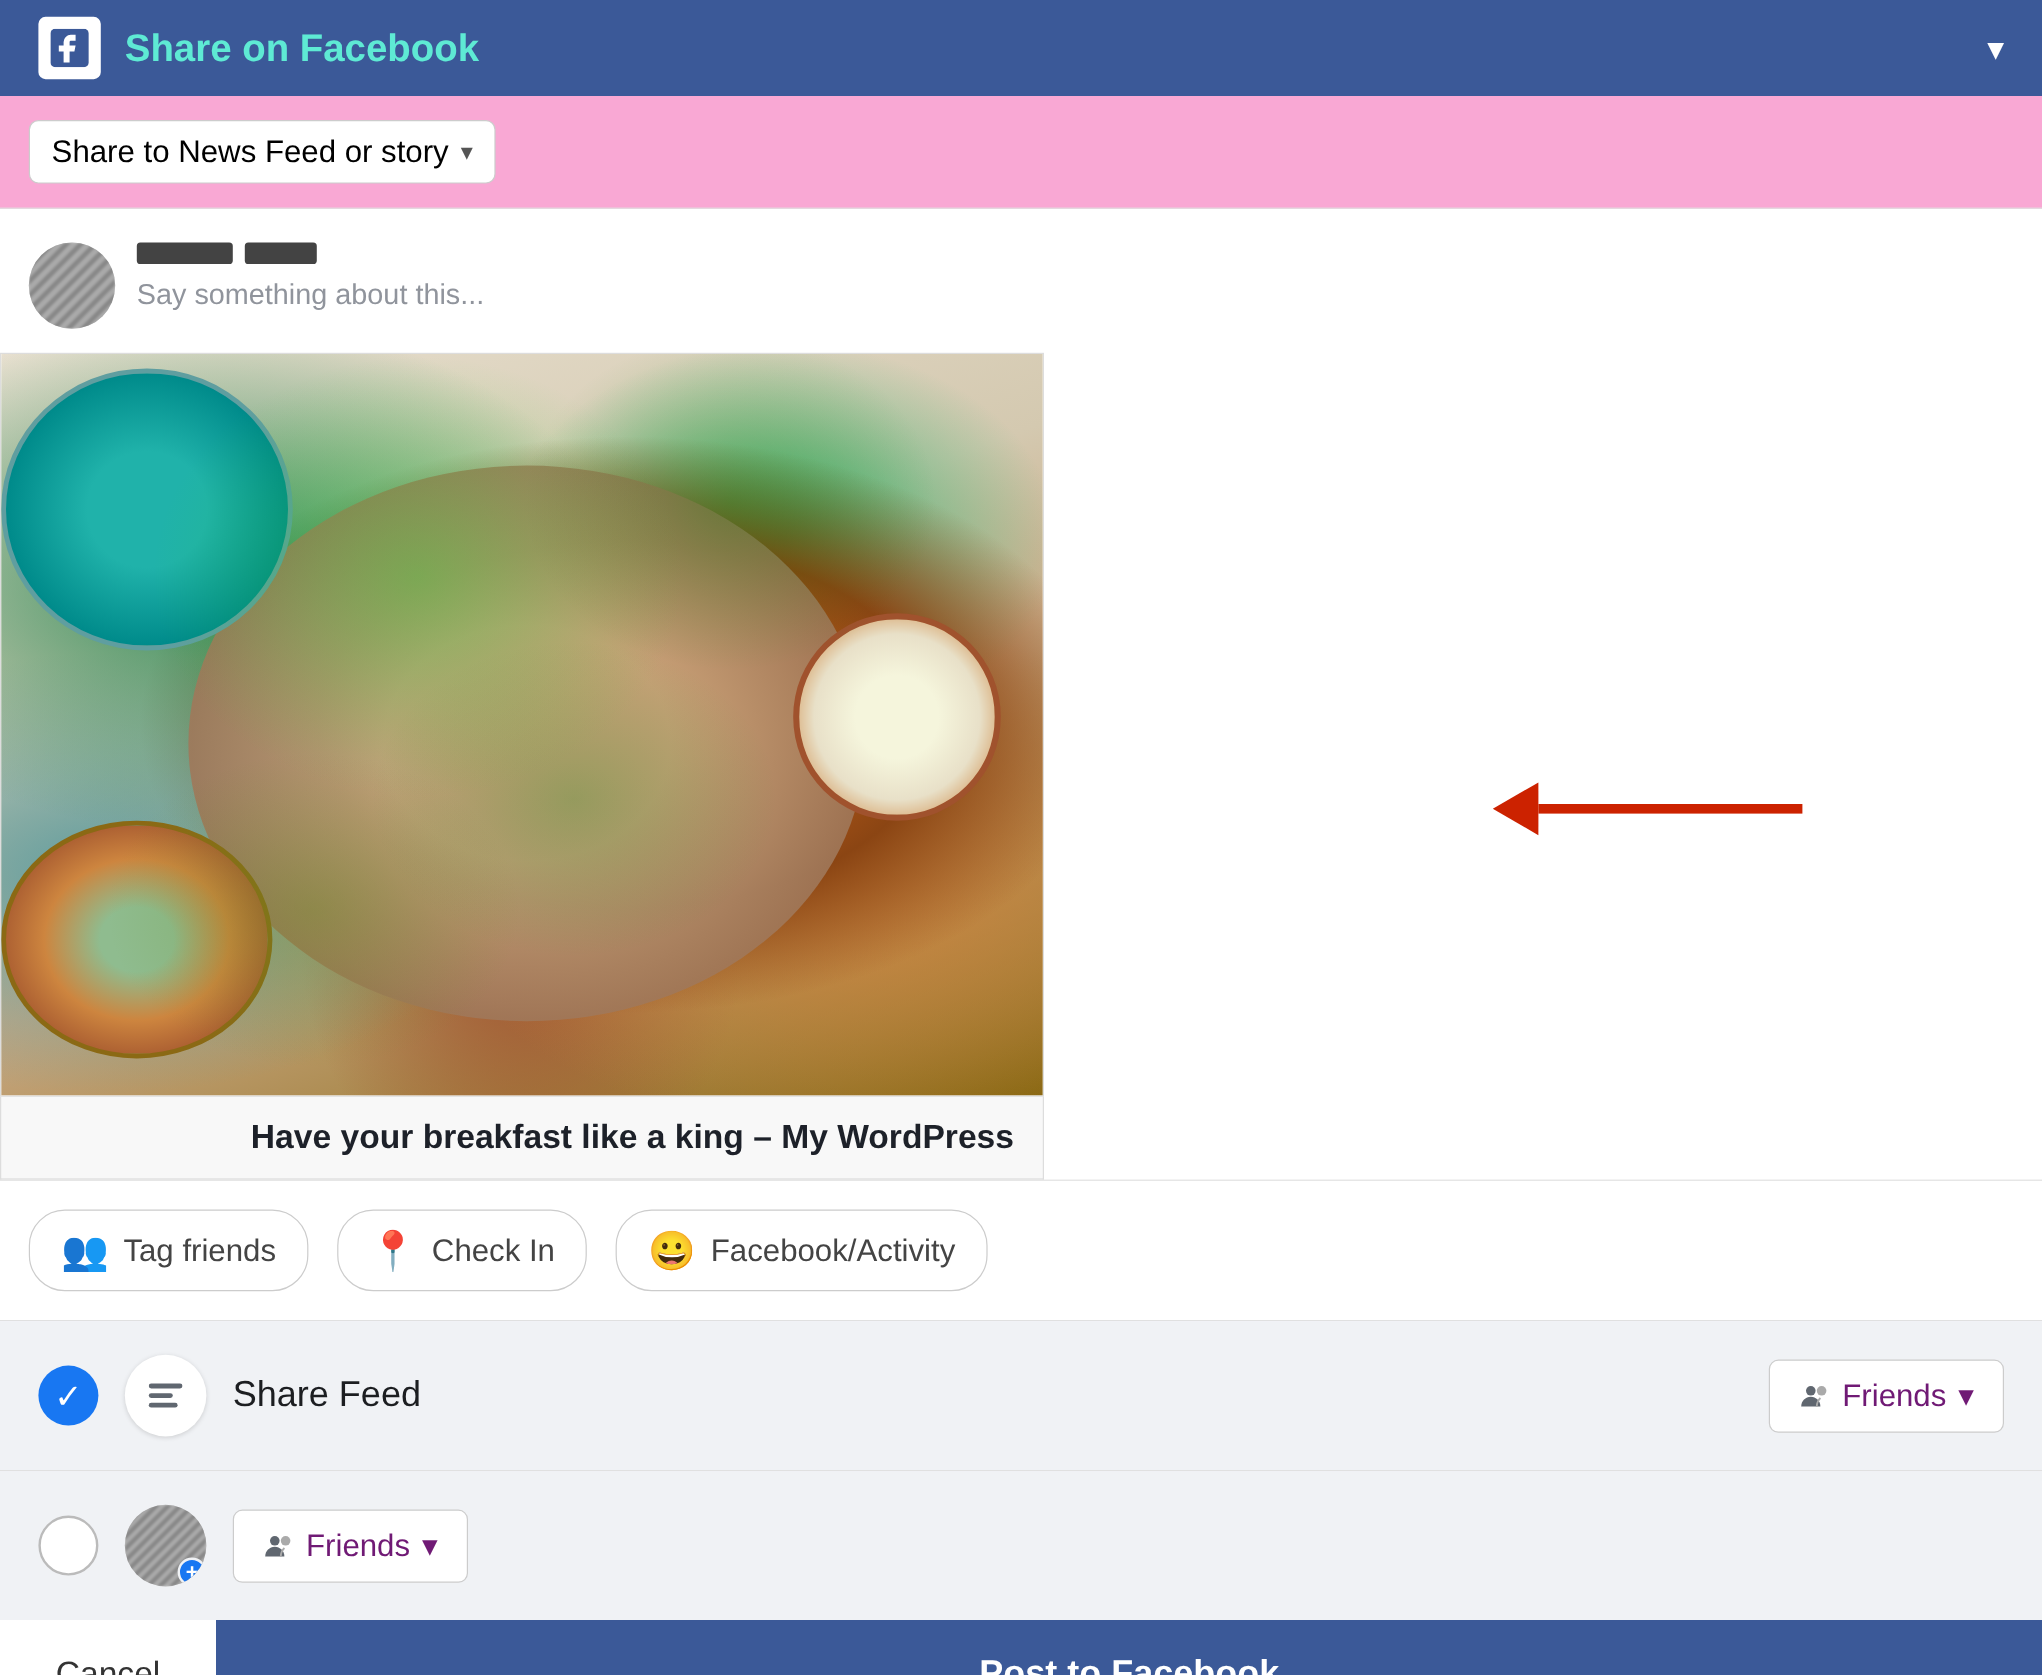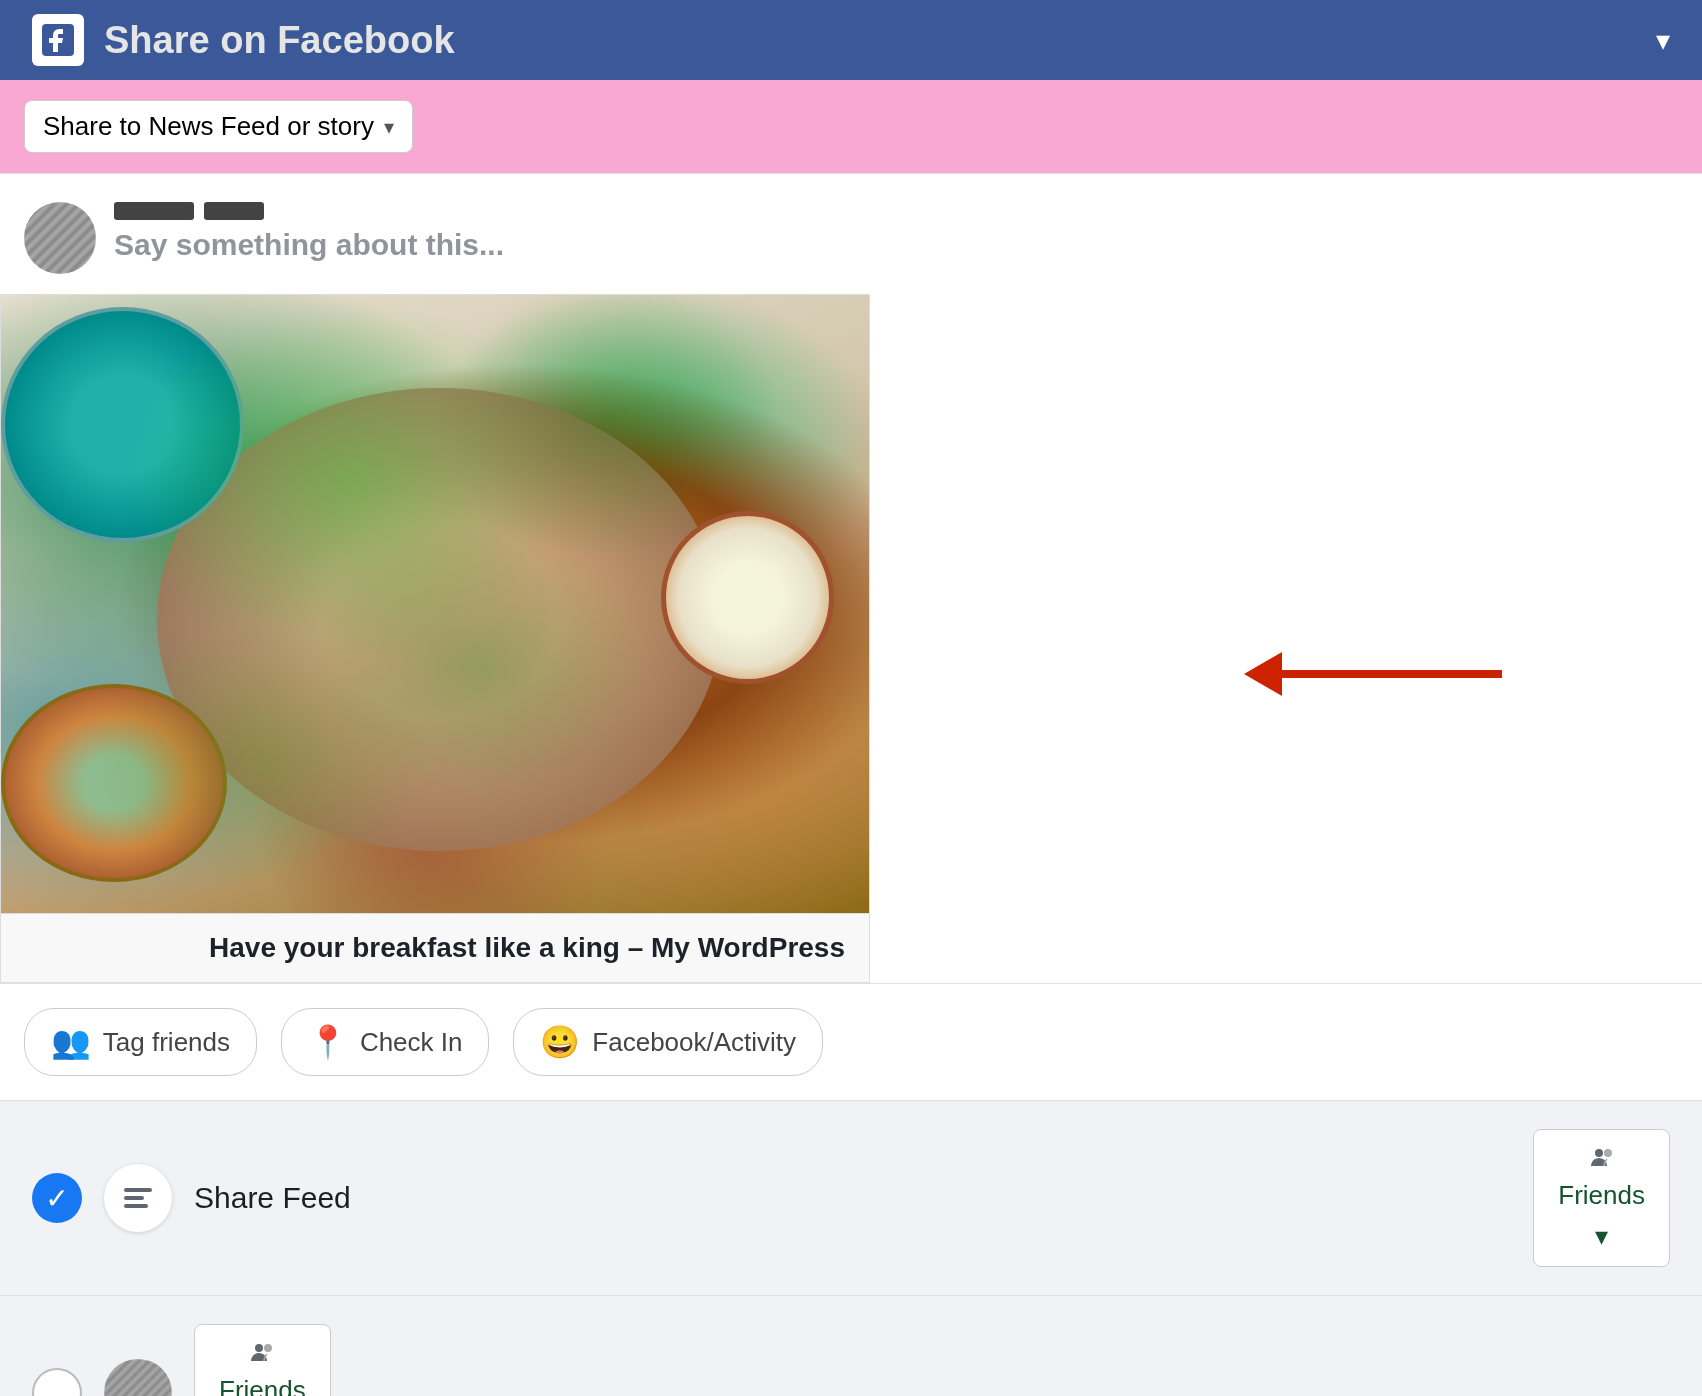--- a/index.html
+++ b/index.html
@@ -31,22 +31,22 @@
       background: white;
       border-radius: 6px;
       display: flex;
       align-items: center;
       justify-content: center;
       font-weight: bold;
       color: #3b5998;
       font-size: 34px;
     }
     .header-title {
-      color: #e5e5e5;
-      font-size: 38px;
+      color: #5eead4;
+      font-size: 32px;
       font-weight: 600;
     }
     .header-chevron {
       color: white;
       font-size: 28px;
     }
 
     
     .share-bar {
       padding: 20px 24px;
@@ -109,22 +109,21 @@
     }
     .name-block2 {
       width: 60px;
       height: 18px;
       background: #222;
       border-radius: 3px;
       opacity: 0.85;
     }
     .placeholder-text {
       color: #90949c;
-      font-size: 30px;
-      font-weight: bold;
+      font-size: 24px;
     }
     .food-image-visual {
       width: 100%;
       max-width: 870px;
       height: 620px;
       position: relative;
       overflow: hidden;
       border: 1px solid #ddd;
     }
     
@@ -348,22 +347,21 @@
     .friends-btn {
       display: flex;
       align-items: center;
       gap: 10px;
       padding: 14px 24px;
       border: 1px solid #ccc;
       border-radius: 8px;
       background: #fff;
       font-size: 26px;
       cursor: pointer;
-      color: #14532d;
-      flex-direction: column;
+      color: #701a75;
     }
 
     
     .bottom-bar {
       display: flex;
       background: #3b5998;
       height: 90px;
     }
     .cancel-btn {
       width: 180px;

